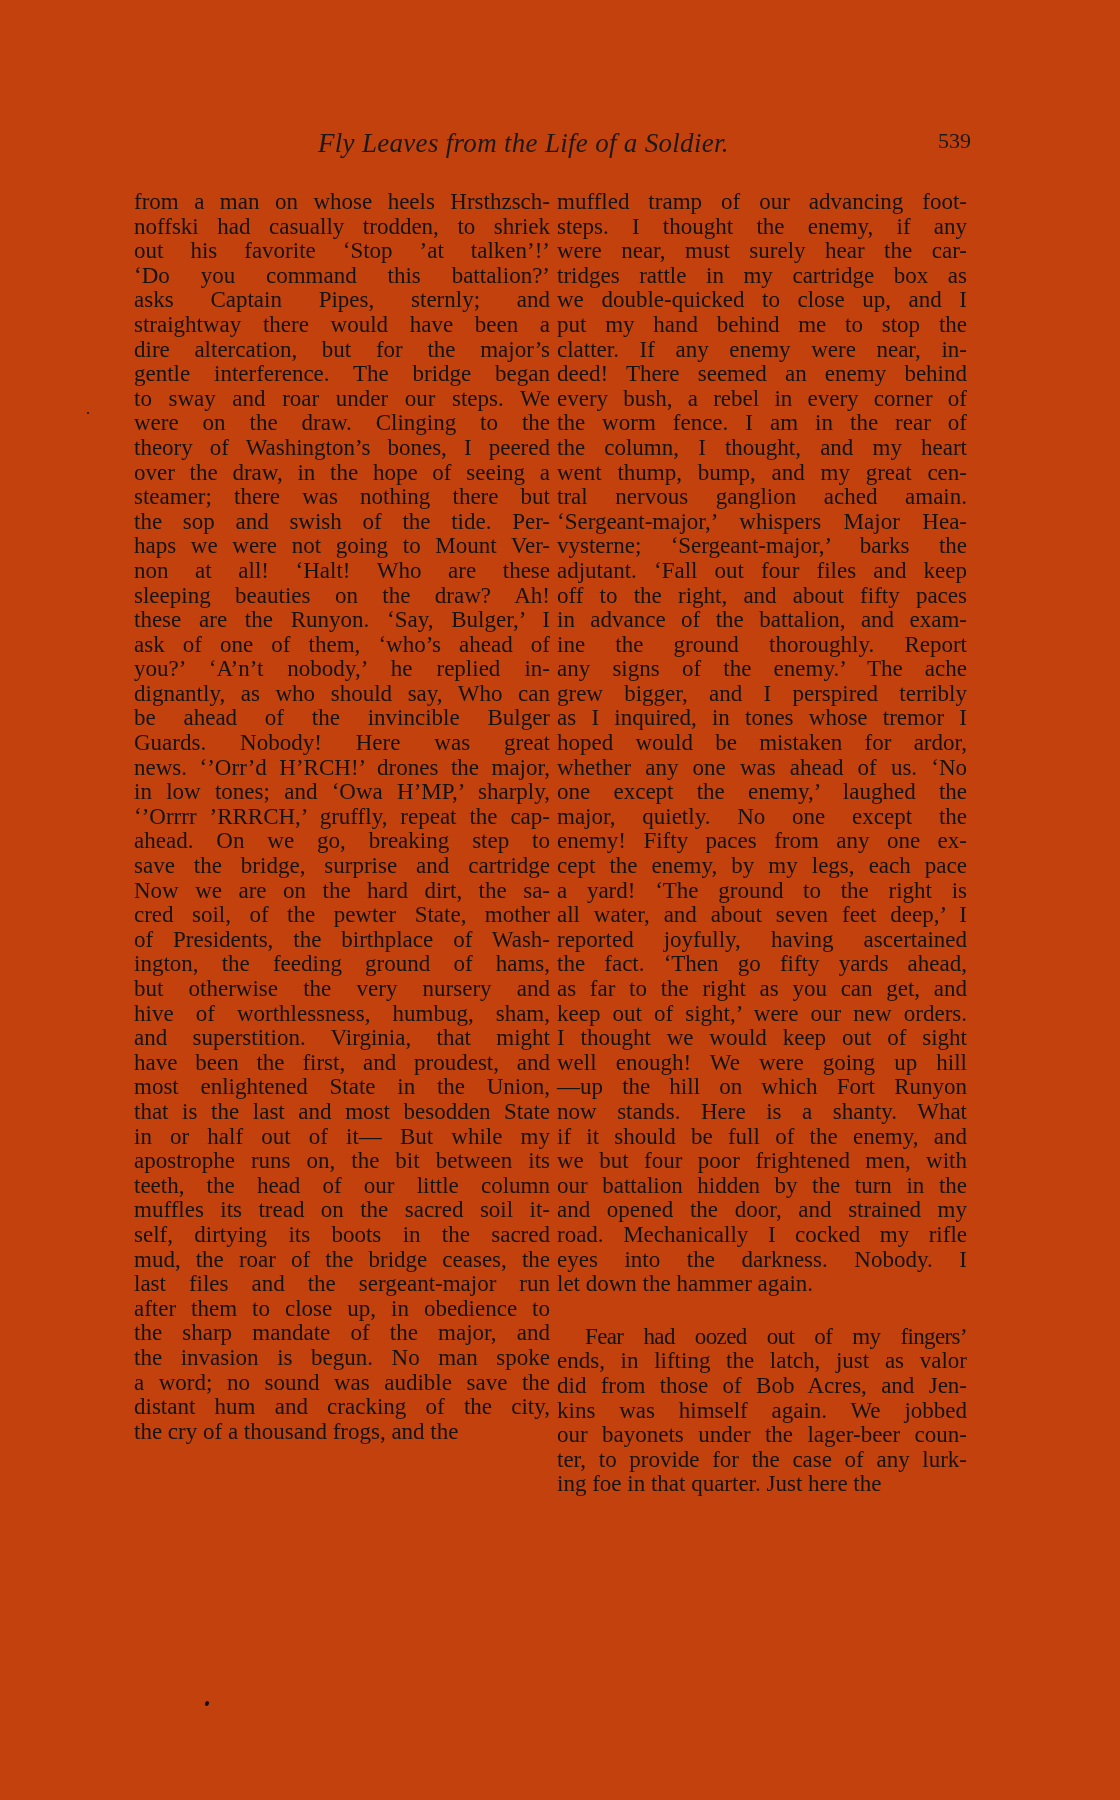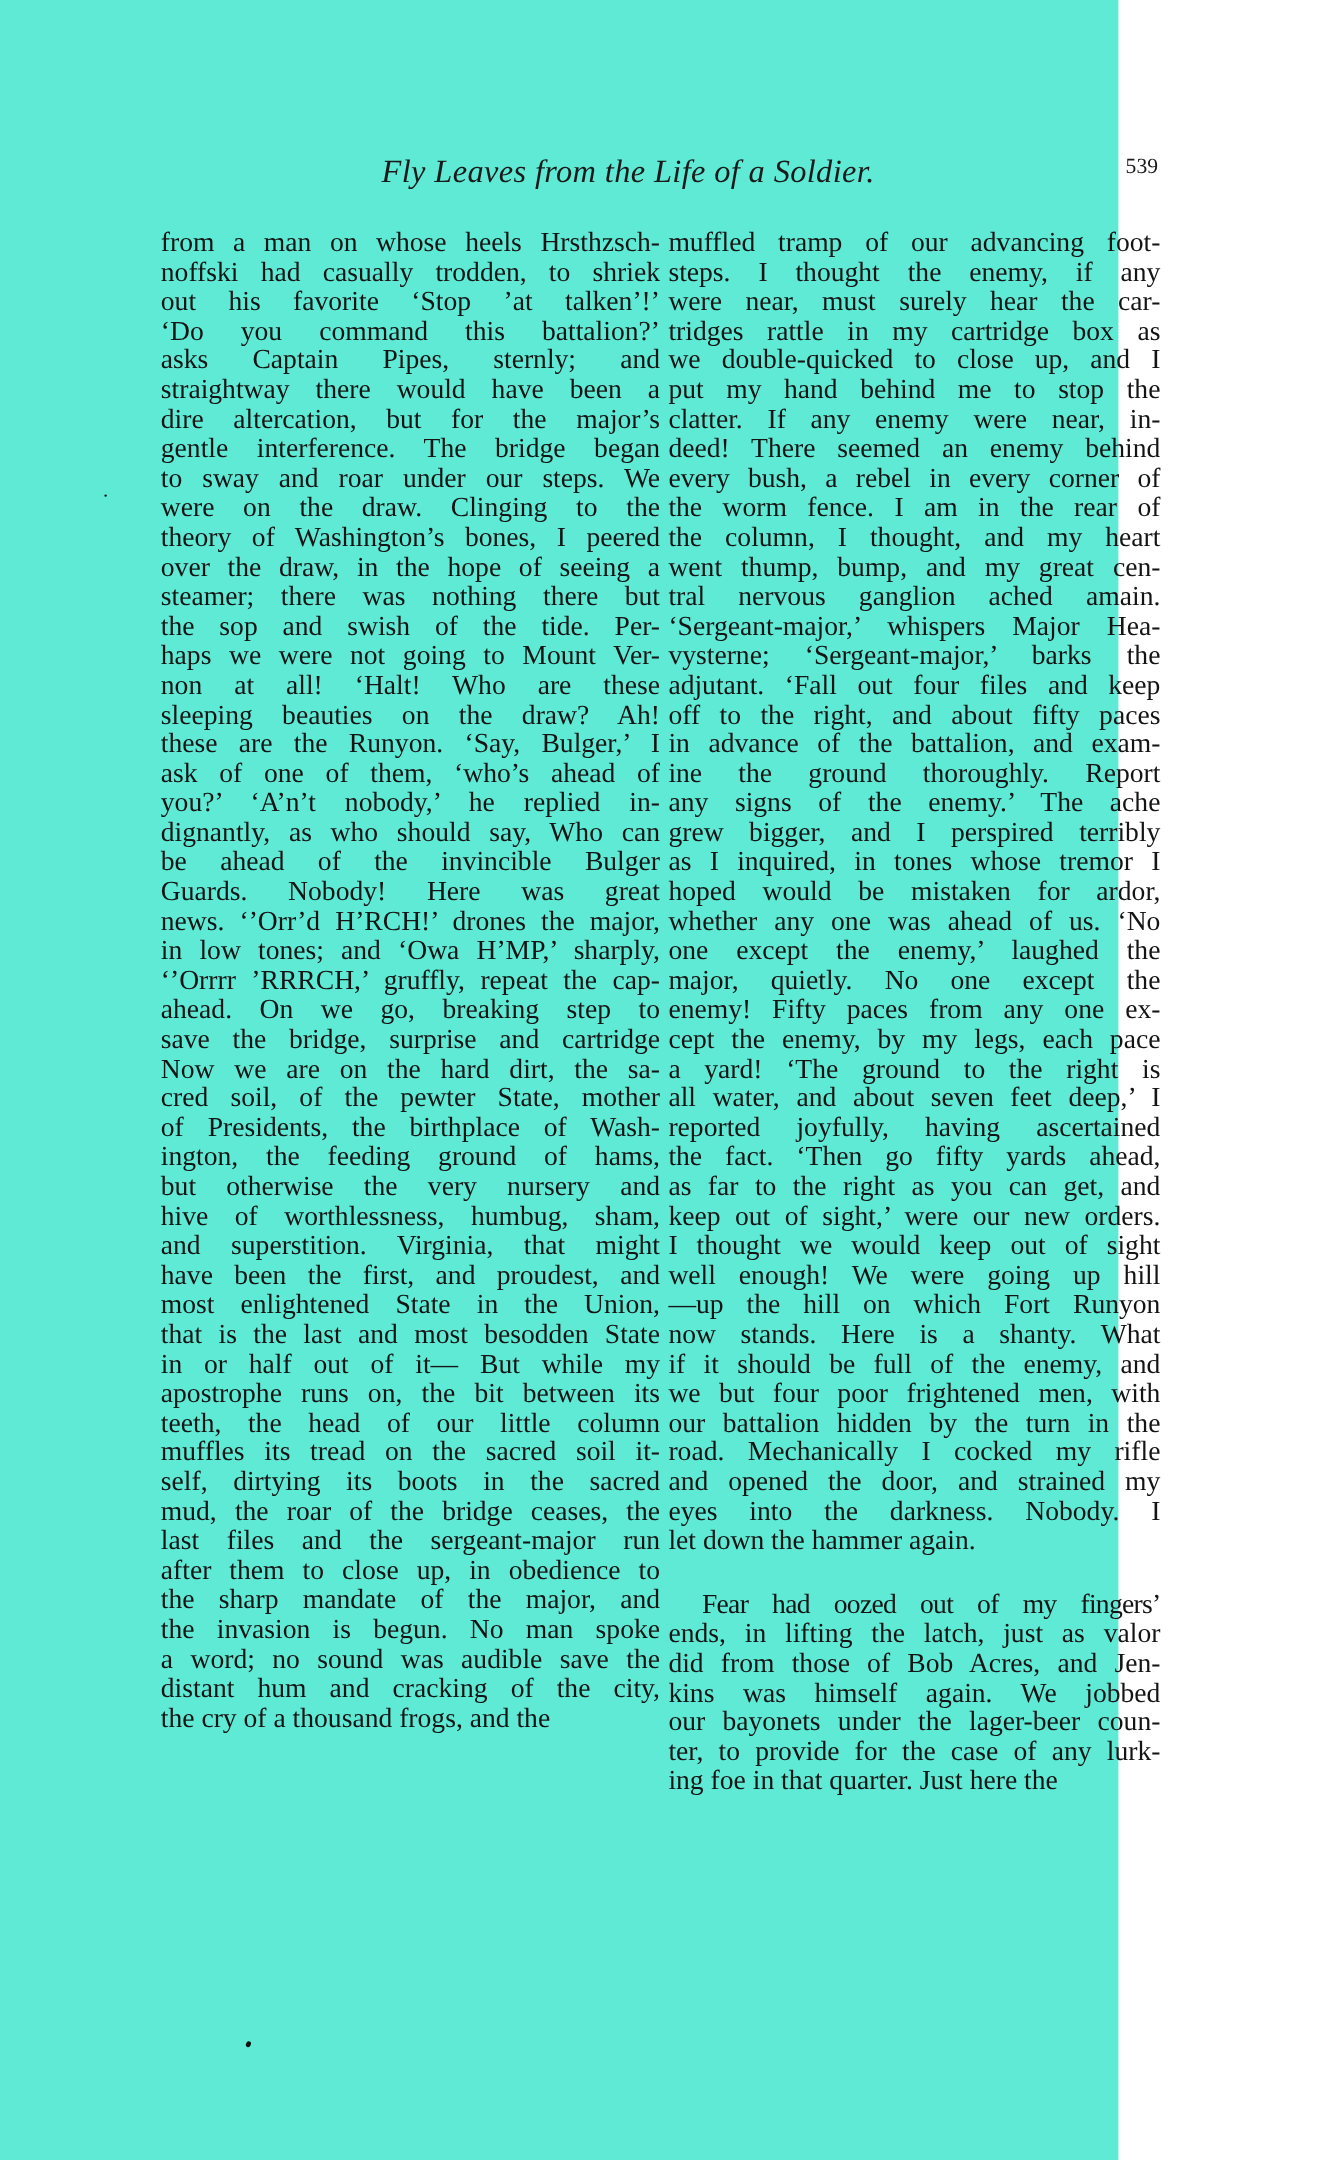--- a/index.html
+++ b/index.html
@@ -11,40 +11,40 @@
       width: 1120px;
       height: 1800px;
       position: relative;
       overflow: hidden;
       font-family: "DejaVu Serif", "Liberation Serif", serif;
       color: #111111;
     }
     .page {
       position: absolute;
       left: 0; top: 0;
-      width: 932px;
+      width: 1120px;
       height: 1800px;
-      background: #5eead4;
+      background: #c2410c;
     }
     .running-head {
       position: absolute;
       left: 318px;
       top: 128px;
       font-family: "Liberation Serif", "DejaVu Serif", serif;
       font-style: italic;
       font-size: 27px;
       letter-spacing: 0.3px;
       color: #1a1a1a;
     }
     .page-number {
       position: absolute;
       left: 938px;
       top: 128px;
       font-family: "Liberation Serif", "DejaVu Serif", serif;
-      font-size: 18px;
+      font-size: 22px;
       color: #1a1a1a;
     }
     .column {
       position: absolute;
       top: 190px;
       width: 416px;
       font-family: "Liberation Serif", "DejaVu Serif", serif;
       font-size: 23px;
       line-height: 24.6px;
       color: #141414;
@@ -164,22 +164,22 @@
       <span class="line">the fact. ‘Then go fifty yards ahead,</span>
       <span class="line">as far to the right as you can get, and</span>
       <span class="line">keep out of sight,’ were our new orders.</span>
       <span class="line">I thought we would keep out of sight</span>
       <span class="line">well enough! We were going up hill</span>
       <span class="line">—up the hill on which Fort Runyon</span>
       <span class="line">now stands. Here is a shanty. What</span>
       <span class="line">if it should be full of the enemy, and</span>
       <span class="line">we but four poor frightened men, with</span>
       <span class="line">our battalion hidden by the turn in the</span>
+      <span class="line">and opened the door, and strained my</span>
       <span class="line">road. Mechanically I cocked my rifle</span>
-      <span class="line">and opened the door, and strained my</span>
       <span class="line">eyes into the darkness. Nobody. I</span>
       <span class="line last">let down the hammer again.</span>
       <span class="line indent" style="letter-spacing: -0.614634px; margin-top: 28px;">Fear had oozed out of my fingers’</span>
       <span class="line">ends, in lifting the latch, just as valor</span>
       <span class="line">did from those of Bob Acres, and Jen-</span>
       <span class="line">kins was himself again. We jobbed</span>
       <span class="line">our bayonets under the lager-beer coun-</span>
       <span class="line">ter, to provide for the case of any lurk-</span>
       <span class="line last">ing foe in that quarter. Just here the</span>
     </div>

